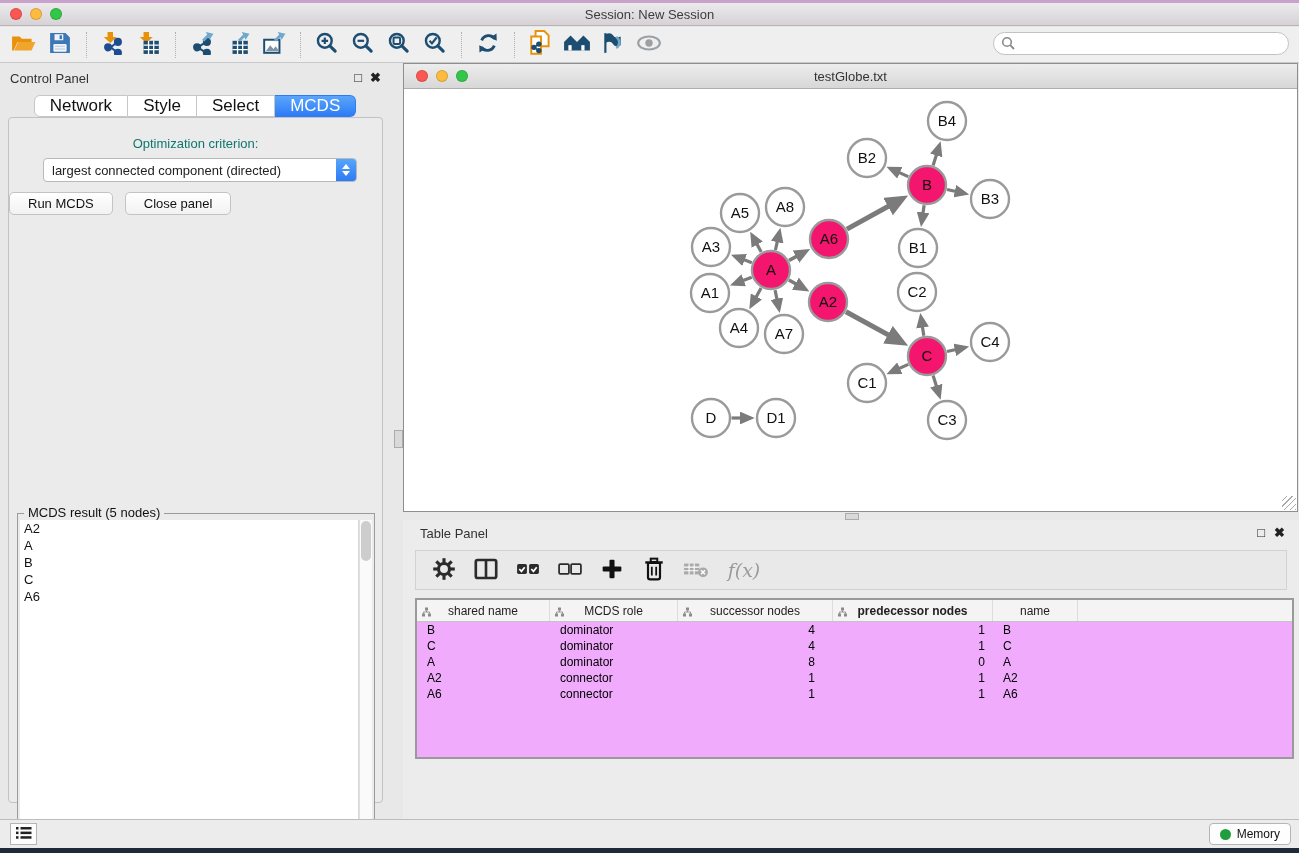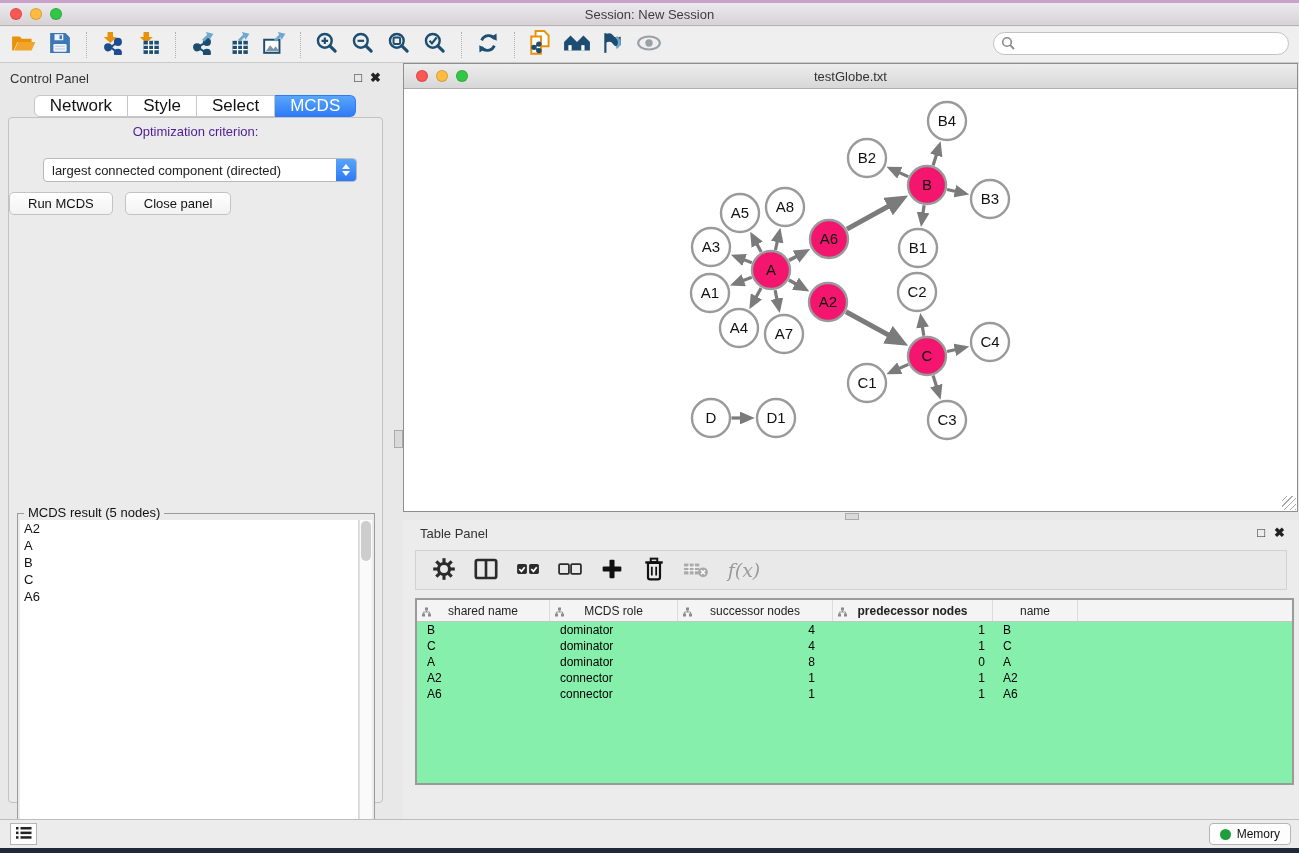--- a/index.html
+++ b/index.html
@@ -34,21 +34,21 @@
 
   .cp-tabs { position:absolute; left:0; top:32px; width:100%; display:flex; justify-content:center; }
   .seg-tab { height:22px; padding:0 15px; background:#fff; border:1px solid #c6c6c6; border-left:none;
     font-size:17px; display:flex; align-items:center; cursor:default; color:#111; }
   .seg-tab:first-child { border-left:1px solid #c6c6c6; border-radius:6px 0 0 6px; }
   .seg-tab:last-child { border-radius:0 6px 6px 0; }
   .seg-tab.active { background:linear-gradient(#5aa6fb,#2e7bf6); border-color:#2e7bf6; color:#fff; }
 
   .cp-body { position:absolute; left:8px; top:54px; width:375px; height:686px; background:#ebebeb;
     border:1px solid #c2c2c2; border-radius:4px; }
-  .opt-label { position:absolute; left:0; top:6px; width:100%; text-align:center; font-size:13px; color:#4c1d95; }
+  .opt-label { position:absolute; left:0; top:18px; width:100%; text-align:center; font-size:13px; color:#0f766e; }
   .dropdown { position:absolute; left:34px; top:40px; width:314px; height:24px; background:#fff;
     border:1px solid #b9b9b9; border-radius:4px; display:flex; align-items:center; }
   .dropdown-value { flex:1; padding-left:8px; font-size:13px; white-space:nowrap; overflow:hidden; }
   .dropdown-stepper { width:20px; height:100%; border-radius:0 3px 3px 0;
     background:linear-gradient(#58a5fb,#2d7af5); display:flex; flex-direction:column; align-items:center; justify-content:center; gap:2px; }
   .chev-up { width:0; height:0; border-left:4px solid transparent; border-right:4px solid transparent; border-bottom:5px solid #fff; }
   .chev-dn { width:0; height:0; border-left:4px solid transparent; border-right:4px solid transparent; border-top:5px solid #fff; }
   .cp-buttons { position:absolute; left:0; top:74px; width:100%; display:flex; gap:12px; }
   .push-btn { height:23px; padding:0 18px; background:linear-gradient(#ffffff,#f2f2f2); border:1px solid #c3c3c3;
     border-radius:5px; font-size:13px; font-family:"Liberation Sans",sans-serif; color:#111; cursor:default; }
@@ -79,21 +79,21 @@
   .table-panel { position:absolute; left:403px; top:520px; width:896px; height:299px; background:#ececec; }
   .tp-head { position:absolute; left:0; top:4px; width:100%; height:20px; }
   .tp-title { position:absolute; left:17px; top:2px; font-size:13px; color:#333; }
   .tp-float { position:absolute; right:34px; top:1px; font-size:13px; color:#222; }
   .tp-close { position:absolute; right:14px; top:1px; font-size:13px; font-weight:bold; color:#222; }
   .tp-toolbar { position:absolute; left:12px; top:30px; width:872px; height:40px; background:#e9e9e9;
     border:1px solid #d2d2d2; display:flex; align-items:center; gap:6px; padding-left:10px; }
   .tp-btn { width:36px; height:32px; background:none; border:none; display:flex; align-items:center; justify-content:center; cursor:default; }
   .fx-glyph { font-family:"DejaVu Serif", serif; font-style:italic; font-size:19px; color:#9a9a9a; }
 
-  .data-table { position:absolute; left:12px; top:78px; width:879px; height:187px; background:#86efac; border:2px solid #9a9a9a; }
+  .data-table { position:absolute; left:12px; top:78px; width:879px; height:161px; background:#f0abfc; border:2px solid #9a9a9a; }
   .dt-header { display:flex; height:22px; background:#f4f4f4; border-bottom:1px solid #c4c4c4; }
   .dt-hcell { position:relative; display:flex; align-items:center; justify-content:center; font-size:12px; color:#222;
     border-right:1px solid #dcdcdc; height:100%; cursor:default; }
   .dt-hcell .sort-ic { position:absolute; left:5px; top:6px; }
   .dt-row { display:flex; height:16px; }
   .dt-cell { font-size:12px; line-height:16px; white-space:nowrap; overflow:hidden; color:#000; }
 
   .tp-tabs { position:absolute; left:0; top:270px; width:100%; display:flex; justify-content:center; }
 
   

